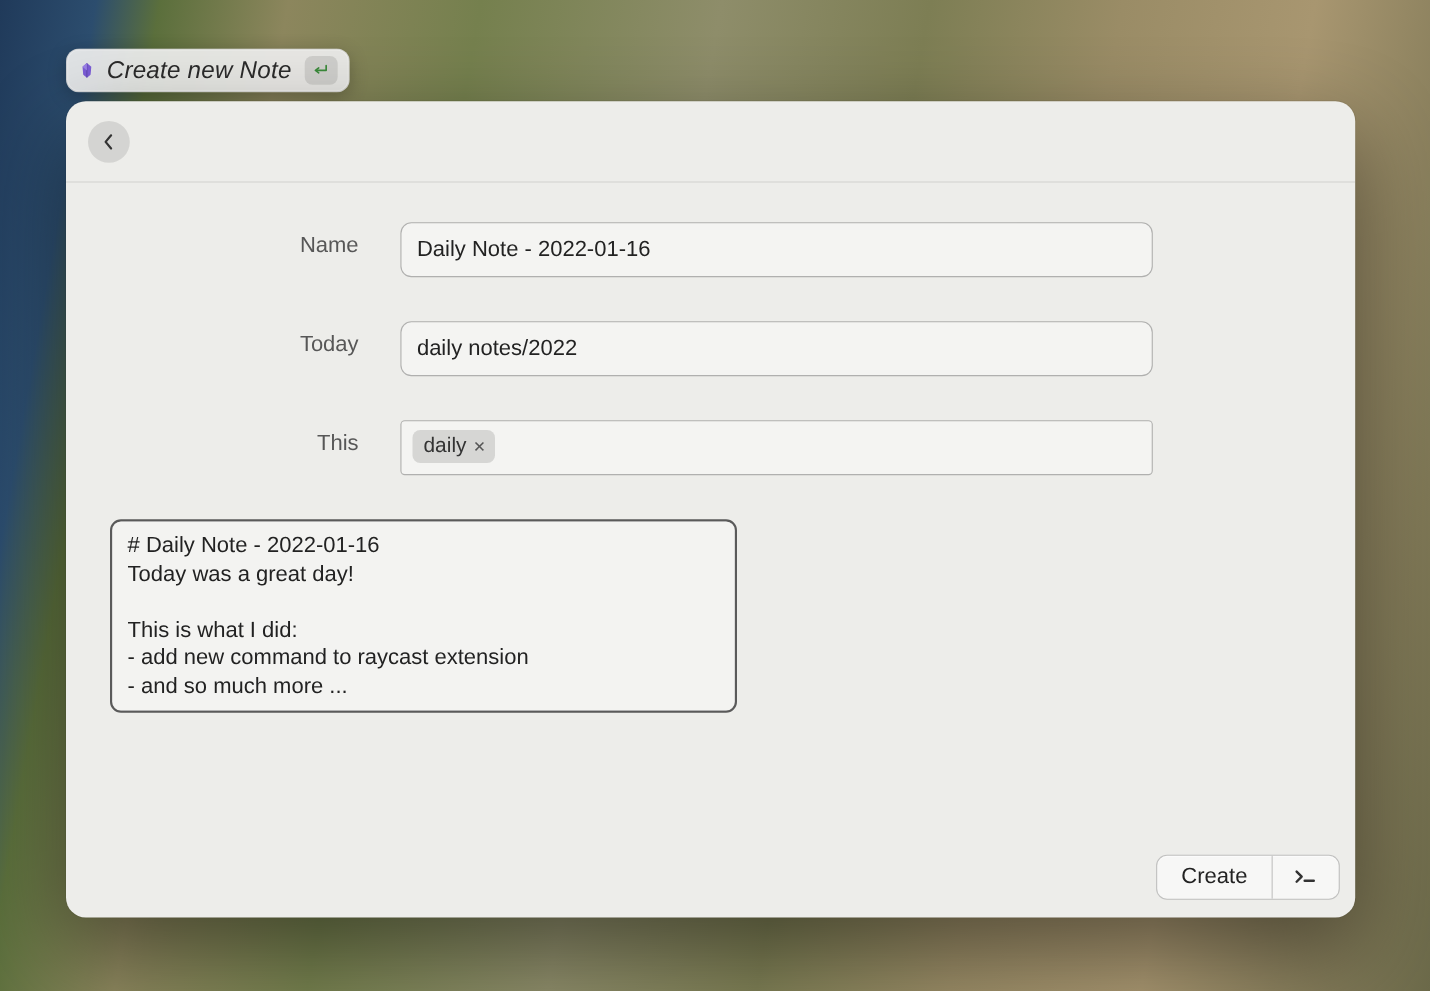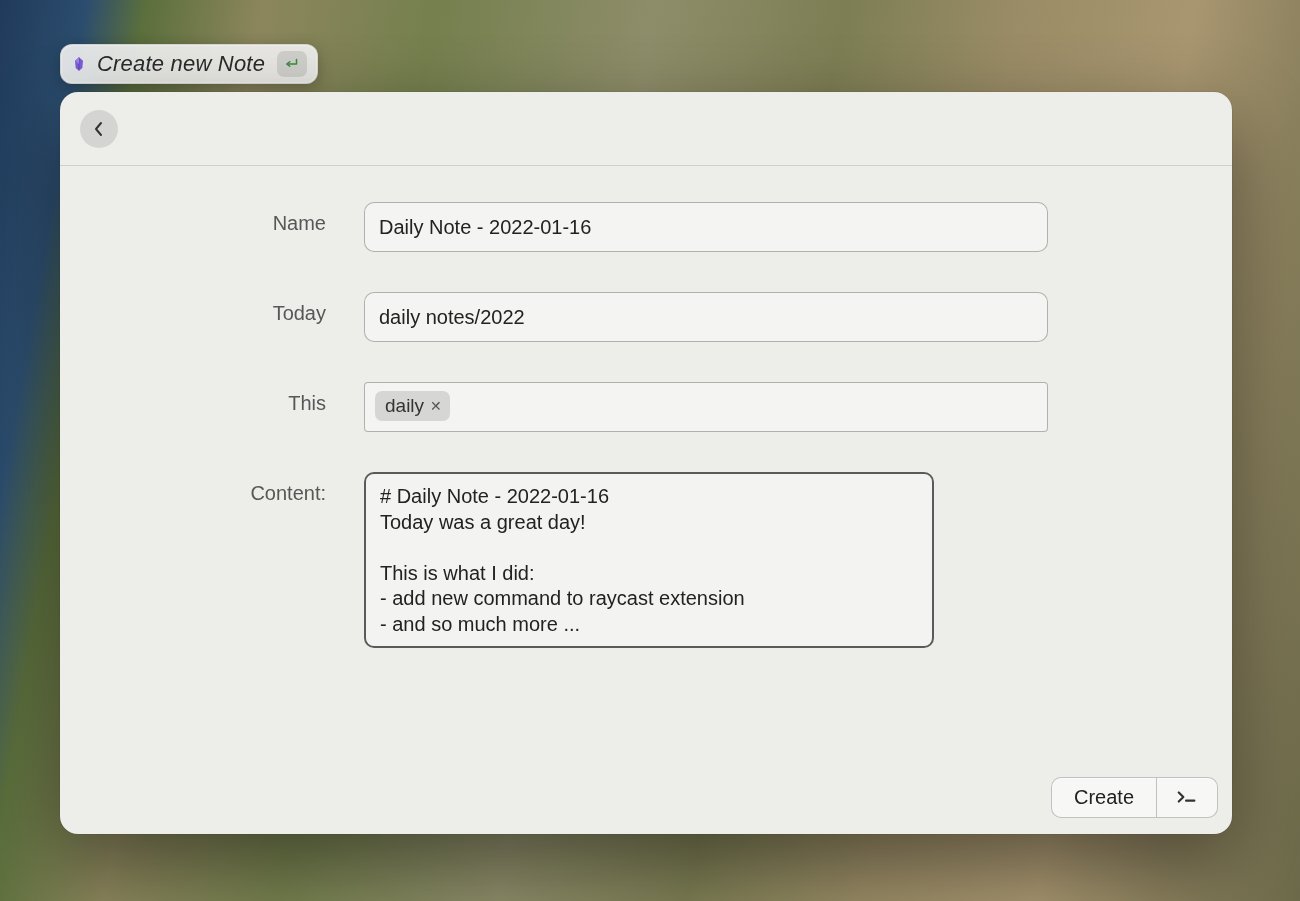--- a/index.html
+++ b/index.html
@@ -261,21 +261,20 @@
           <div class="tags-input">
             <span class="tag-pill">
               <span>daily</span>
               <span class="tag-remove">✕</span>
             </span>
           </div>
         </div>
       </div>
 
       <div class="form-row">
-        <div class="form-label">Content:</div>
         <div class="form-control">
           <div class="textarea-wrap">
             <textarea class="textarea" spellcheck="false" style=""># Daily Note - 2022-01-16
 Today was a great day!
 
 This is what I did:
 - add new command to raycast extension
 - and so much more ...</textarea>
           </div>
         </div>

